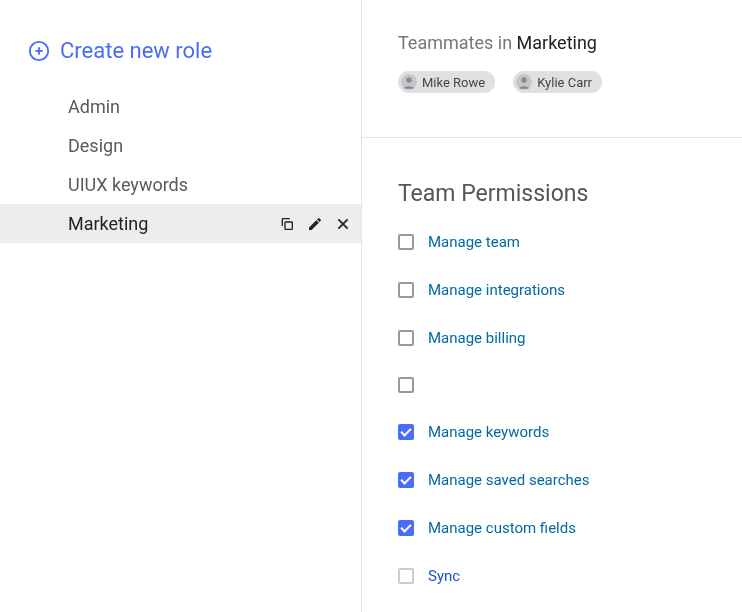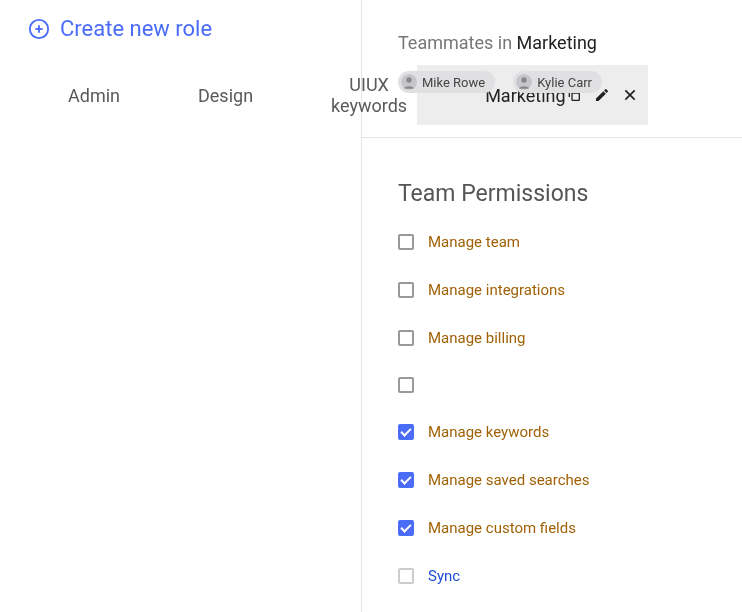--- a/index.html
+++ b/index.html
@@ -12,40 +12,40 @@
     color: #333;
   }
   .container {
     display: flex;
     width: 100%;
     height: 100%;
   }
   .sidebar {
     width: 362px;
     border-right: 1px solid #e5e5e5;
-    padding-top: 16px;
-    text-align: center;
+    padding-top: 38px;
   }
   .create-role {
     display: flex;
     align-items: center;
     padding: 0 0 0 28px;
     margin-bottom: 24px;
     color: #4a6cf7;
     font-size: 22px;
     cursor: pointer;
   }
   .create-role .plus {
     width: 22px;
     height: 22px;
     margin-right: 10px;
     flex-shrink: 0;
   }
   .role-list {
     display: flex;
+    flex-direction: column;
   }
   .role-item {
     display: flex;
     align-items: center;
     justify-content: space-between;
     padding: 9px 10px 9px 68px;
     font-size: 18px;
     color: #5a5a5a;
     cursor: pointer;
   }
@@ -105,21 +105,21 @@
   }
   .permissions-title {
     font-size: 23px;
     color: #555;
     margin-bottom: 26px;
   }
   .permission-row {
     display: flex;
     align-items: center;
     margin-bottom: 30px;
-    color: #a16207;
+    color: #0369a1;
     font-size: 15px;
   }
   .permission-row.last {
     color: #1d4ed8;
   }
   .checkbox {
     width: 16px;
     height: 16px;
     border: 2px solid #999;
     border-radius: 2px;

